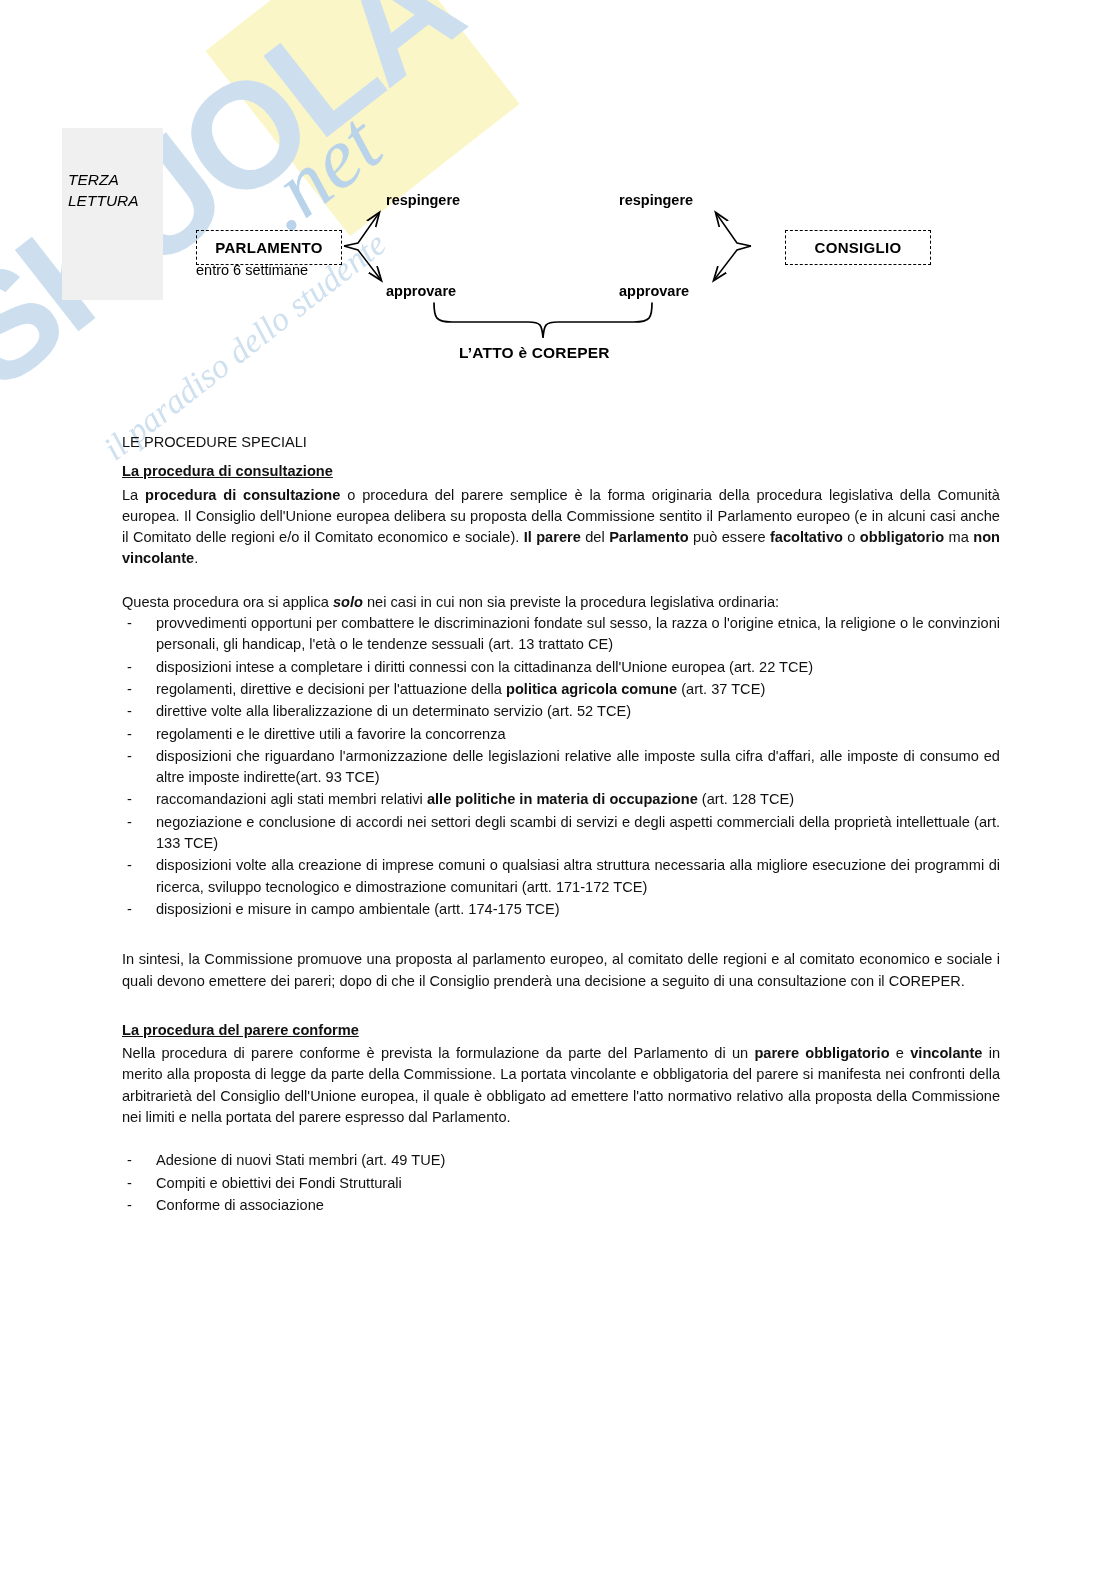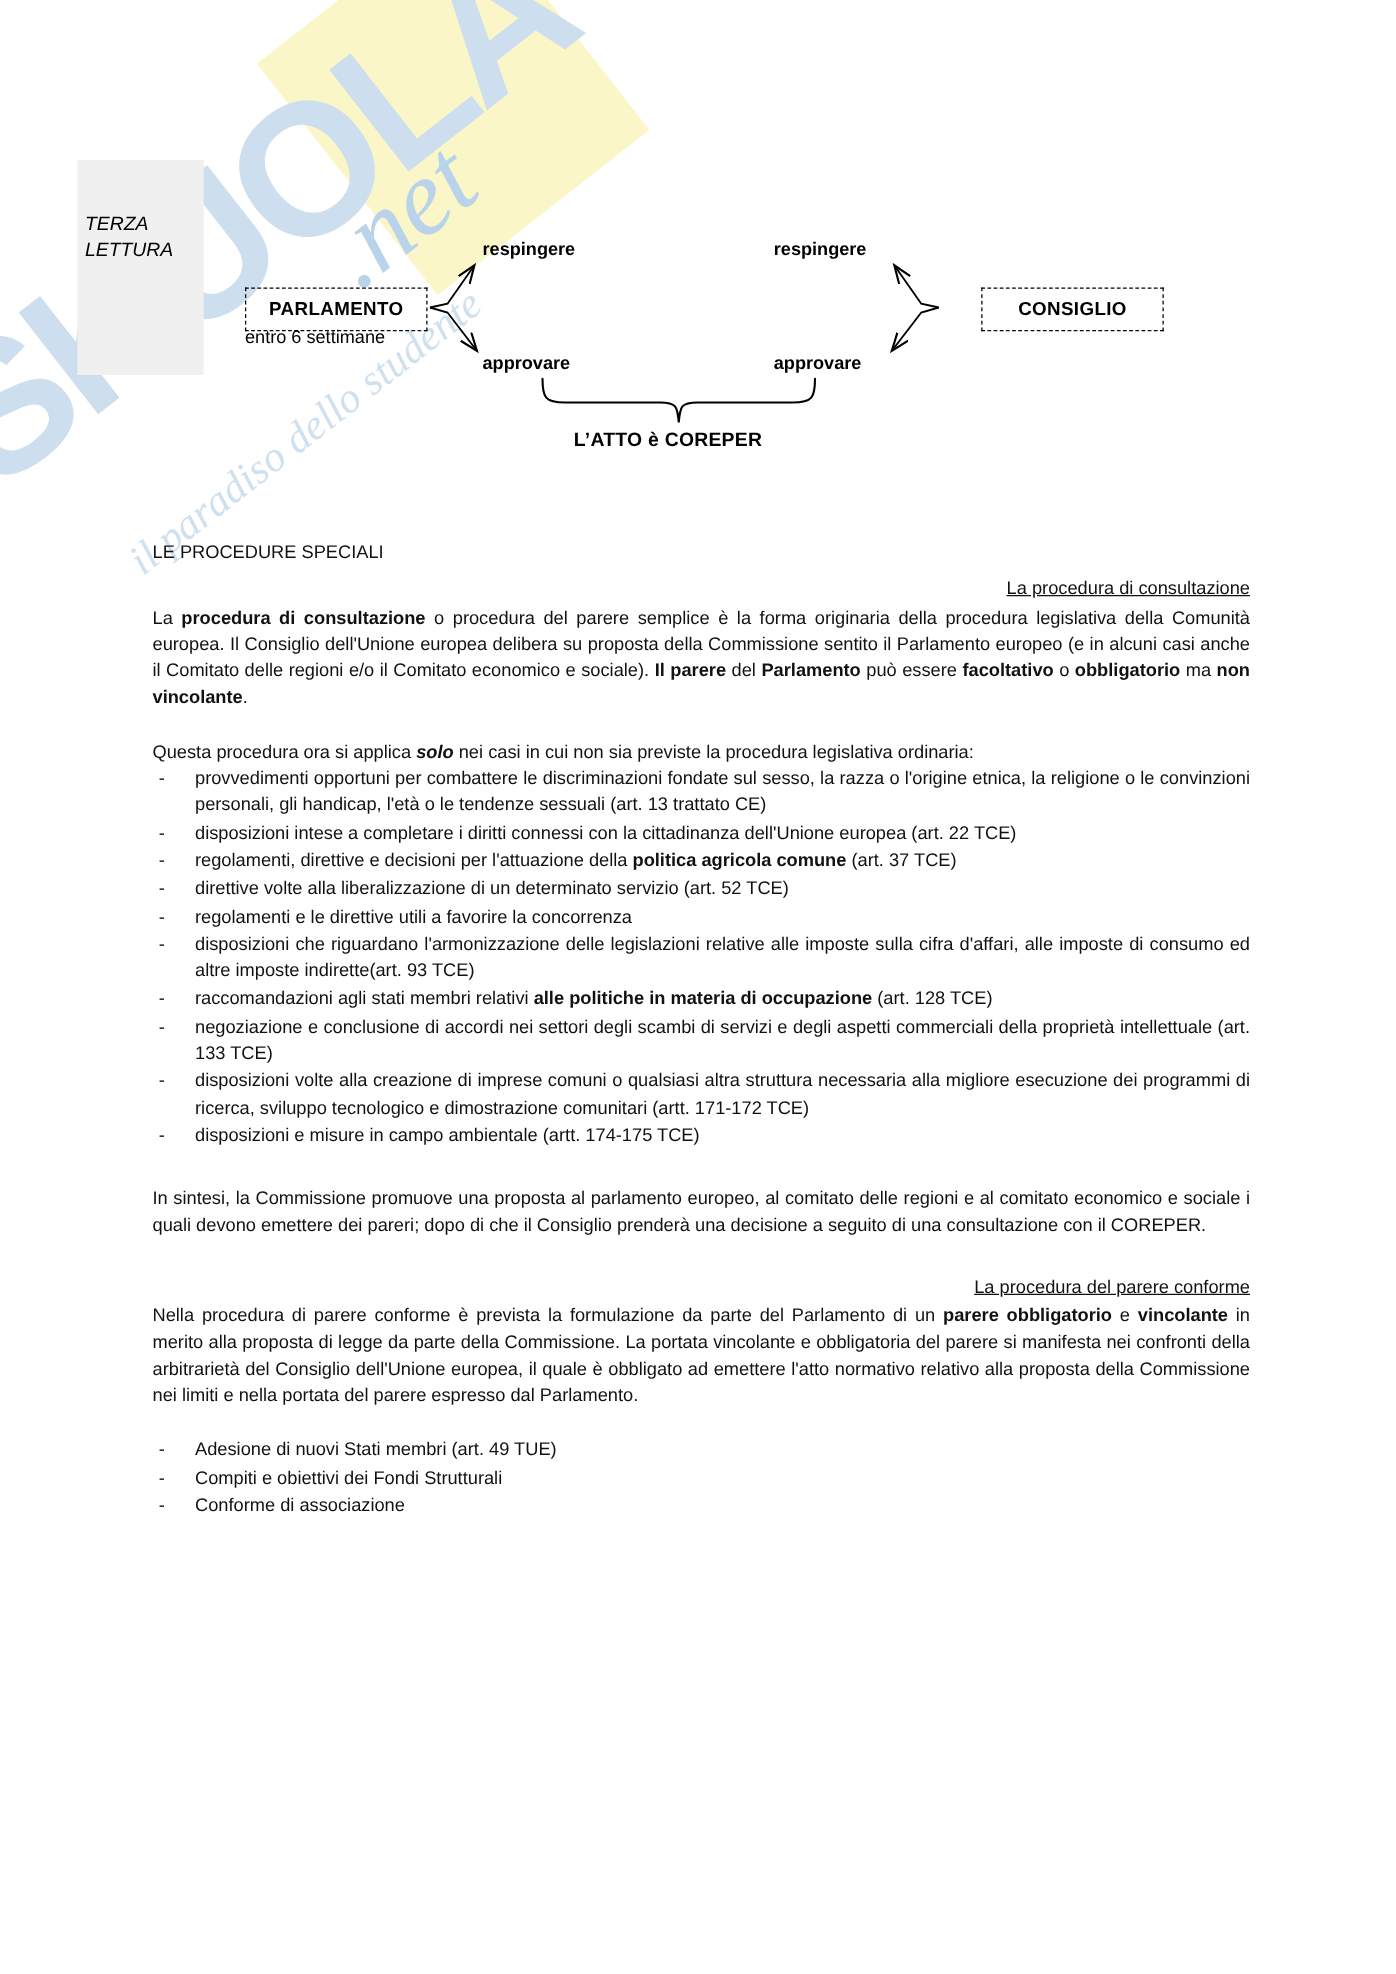--- a/index.html
+++ b/index.html
@@ -176,25 +176,24 @@
     font-size: 14.6px;
     line-height: 1.46;
     color: #111;
   }
   .sec-title {
     font-weight: 400;
     font-size: 14.6px;
     margin: 0 0 8px 0;
   }
   .sub-title {
-    font-weight: 400;
+    font-weight: 700;
     font-size: 14.6px;
     text-decoration: underline;
     margin: 0 0 2px 0;
-    text-align: right;
   }
   p.para {
     margin: 0 0 0 0;
     text-align: justify;
   }
   p.para.lead { text-align: justify; }
   .gap-md { height: 22px; }
   .gap-lg { height: 28px; }
   ul.dashlist {
     list-style: none;

